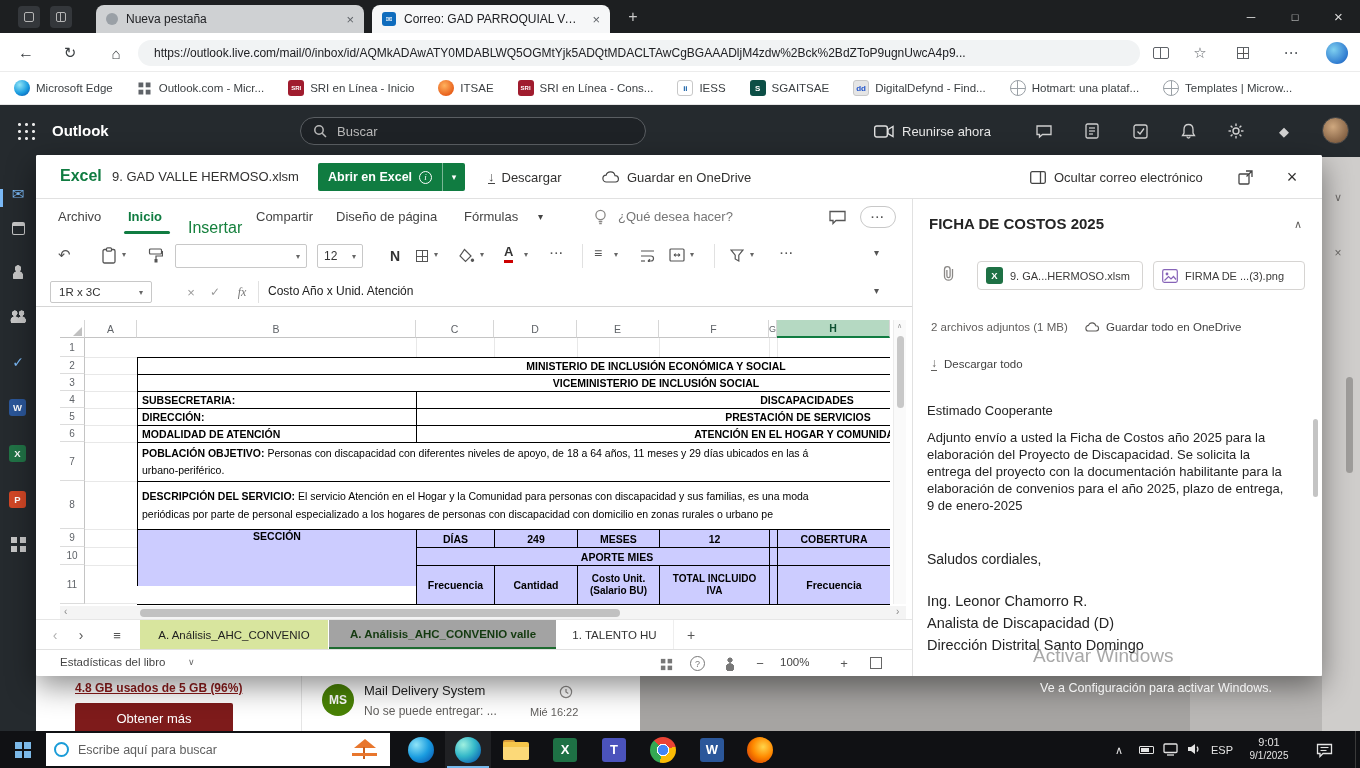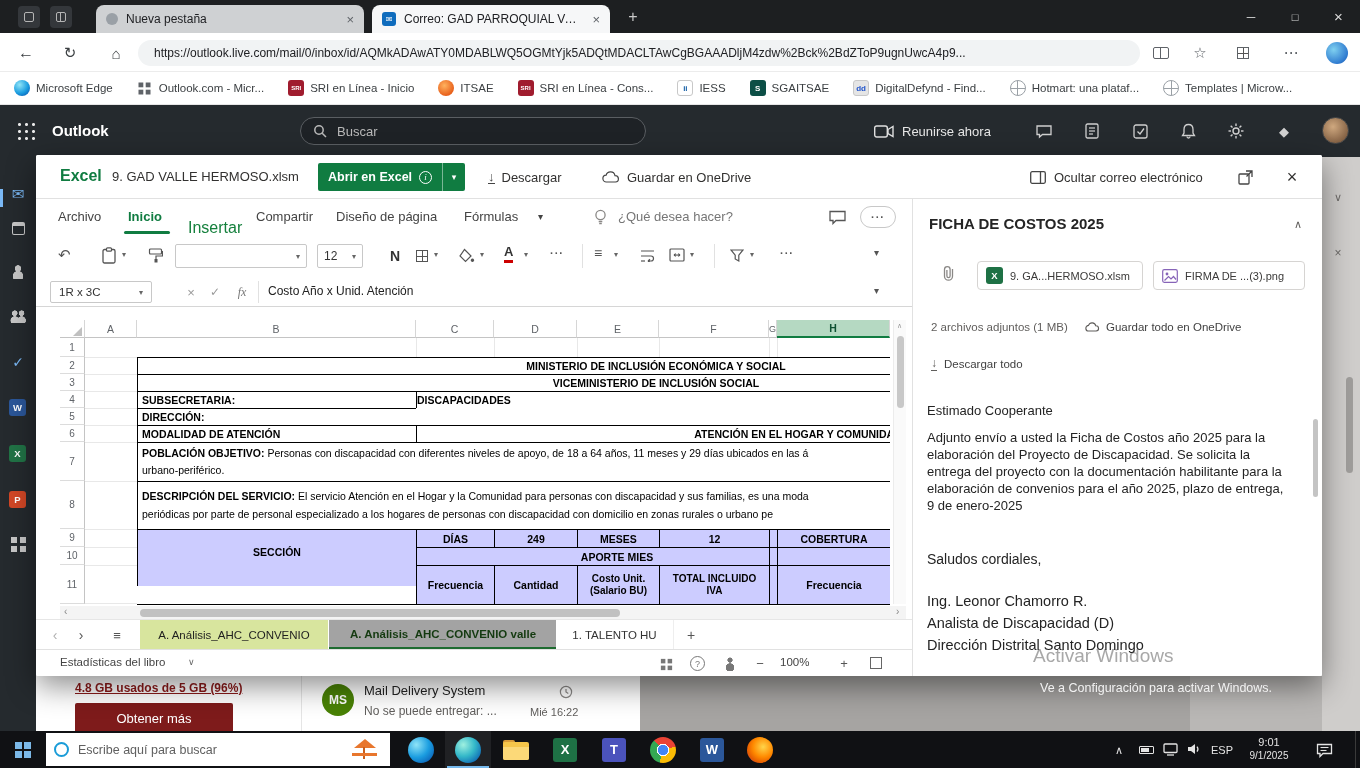--- a/index.html
+++ b/index.html
@@ -443,36 +443,39 @@
       <div class="gline" style="left:741px;top:183px;width:1px;height:19px"></div>
 
     <div class="cell" style="left:101px;top:202px;width:753px;height:17px">
         <div class="b" style="position:absolute;left:0;top:0;width:1036px;text-align:center;line-height:16px">MINISTERIO DE INCLUSIÓN ECONÓMICA Y SOCIAL</div>
       </div>
     <div class="cell" style="left:101px;top:219px;width:753px;height:17px">
         <div class="b" style="position:absolute;left:0;top:0;width:1036px;text-align:center;line-height:16px">VICEMINISTERIO DE INCLUSIÓN SOCIAL</div>
       </div>
     <div class="cell b" style="left:101px;top:236px;width:279px;height:17px;padding:1px 4px;line-height:14px">SUBSECRETARIA:</div>
     <div class="cell" style="left:380px;top:236px;width:474px;height:17px">
-        <div class="b" style="position:absolute;left:0;top:0;width:762px;text-align:left;line-height:16px">DISCAPACIDADES</div>
+        <div class="b" style="position:absolute;left:9px;top:0;width:762px;text-align:center;line-height:16px">DISCAPACIDADES</div>
       </div>
     <div class="cell b" style="left:101px;top:253px;width:279px;height:17px;padding:1px 4px;line-height:14px">DIRECCIÓN:</div>
+    <div class="cell" style="left:380px;top:253px;width:474px;height:17px">
+        <div class="b" style="position:absolute;left:0;top:0;width:762px;text-align:center;line-height:16px">PRESTACIÓN DE SERVICIOS</div>
+      </div>
     <div class="cell b" style="left:101px;top:270px;width:279px;height:17px;padding:1px 4px;line-height:14px">MODALIDAD DE ATENCIÓN</div>
     <div class="cell" style="left:380px;top:270px;width:474px;height:17px">
         <div class="b" style="position:absolute;left:0;top:0;width:762px;text-align:center;line-height:16px;white-space:nowrap">ATENCIÓN EN EL HOGAR Y COMUNIDAD</div>
       </div>
     <div class="cell" style="left:101px;top:287px;width:753px;height:39px;padding:2px 4px">
       <div class="nw" style="line-height:17px"><b>POBLACIÓN OBJETIVO:</b><span> Personas con discapacidad con diferentes niveles de apoyo, de 18 a 64 años, 11 meses y 29 días ubicados en las á</span></div>
       <div class="nw" style="line-height:17px">urbano-periférico.</div>
     </div>
     <div class="cell" style="left:101px;top:326px;width:753px;height:48px;padding:5px 4px 0">
       <div class="nw" style="line-height:18px"><b>DESCRIPCIÓN DEL SERVICIO:</b><span> El servicio Atención en el Hogar y la Comunidad para personas con discapacidad y sus familias, es una moda</span></div>
       <div class="nw" style="line-height:18px">periódicas por parte de personal especializado a los hogares de personas con discapacidad con domicilio en zonas rurales o urbano pe</div>
     </div>
-    <div class="cell lav" style="left:101px;top:374px;width:279px;height:57px;display:flex;align-items:center;justify-content:center;padding-bottom:12px">
+    <div class="cell lav" style="left:101px;top:374px;width:279px;height:57px;display:flex;align-items:flex-start;justify-content:center;padding-bottom:12px">
         <span class="b">SECCIÓN</span>
       </div>
     <div class="cell cc lav b" style="left:380px;top:374px;width:78px;height:18px">DÍAS</div>
     <div class="cell cc lav b" style="left:458px;top:374px;width:83px;height:18px">249</div>
     <div class="cell cc lav b" style="left:541px;top:374px;width:82px;height:18px">MESES</div>
     <div class="cell cc lav b" style="left:623px;top:374px;width:110px;height:18px">12</div>
     <div class="cell lav" style="left:733px;top:374px;width:8px;height:18px"></div>
     <div class="cell cc lav b" style="left:741px;top:374px;width:113px;height:18px">COBERTURA</div>
     <div class="cell cc lav b" style="left:380px;top:392px;width:353px;height:18px;padding-left:48px">
         <span>APORTE MIES</span>

